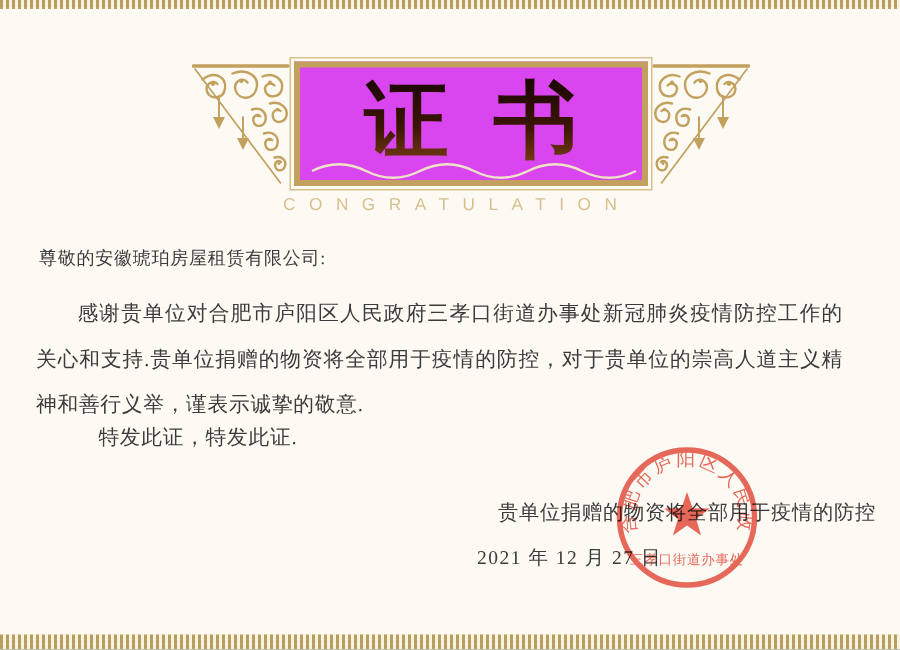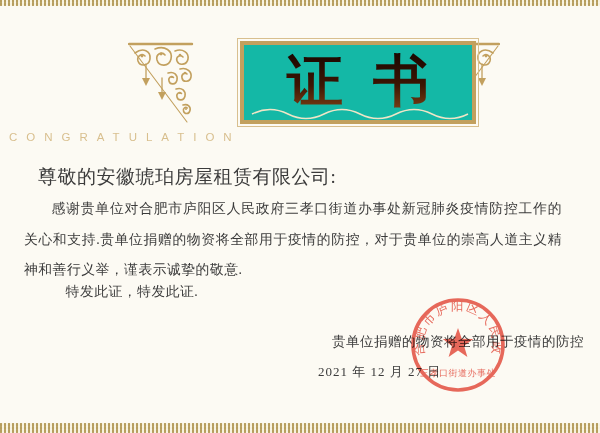--- a/index.html
+++ b/index.html
@@ -22,53 +22,52 @@
       repeating-linear-gradient(90deg, rgba(176,150,84,.85) 0 2px, rgba(250,246,230,.9) 2px 4px),
       repeating-linear-gradient(0deg, rgba(255,255,255,.55) 0 1px, rgba(0,0,0,0) 1px 3px);
   }
   .band.top { top: 0; height: 6px; }
   .band.bottom { bottom: 0; height: 10px; }
 
   
   .title-box {
     position: absolute; left: 196px; top: 41px;
     width: 228px; height: 75px;
-    background: #14b8a6;
+    background: #d946ef;
     border: 4px solid var(--gold, #c2a05e);
     outline: 1px solid var(--gold-light, #d9c189);
     outline-offset: 2px;
     text-align: center;
-    margin-left: 44px;
   }
   .title-text {
     position: relative; z-index: 2;
     font-size: 56px; font-weight: bold;
     line-height: 73px;
     letter-spacing: 30px; text-indent: 30px;
     background: linear-gradient(180deg, #120400 0%, #3d1503 55%, #8d4c1a 100%);
     -webkit-background-clip: text; background-clip: text;
     color: transparent;
     font-family: "Liberation Serif", "DejaVu Serif", serif;
   }
   .title-flourish { position: absolute; left: 0; bottom: 0; z-index: 1; }
   .ornament { position: absolute; top: 42px; width: 66px; height: 84px; }
   .ornament.left { left: 128px; }
   .ornament.right { left: 434px; transform: scaleX(-1); }
   .subtitle {
     position: absolute; left: 0; top: 131px; width: 600px;
-    text-align: left;
+    text-align: center;
     font-family: "Liberation Sans", "DejaVu Sans", sans-serif;
     font-size: 11.5px; letter-spacing: 9px; text-indent: 9px;
     color: var(--gold-light, #d9c189);
   }
 
   
   .greeting {
-    position: absolute; left: 38px; top: 164px; width: 540px;
-    font-size: 19px; color: var(--body-text, #3b3b3b);
+    position: absolute; left: 26px; top: 164px; width: 540px;
+    font-size: 12px; color: var(--body-text, #3b3b3b);
     letter-spacing: 0.5px;
   }
   .body-paragraph {
     position: absolute; left: 24px; top: 194px; width: 538px;
     font-size: 13.8px; line-height: 30.5px;
     color: var(--body-text, #3b3b3b);
     text-align: justify; text-indent: 2em;
     letter-spacing: 0.5px;
   }
   .closing {

